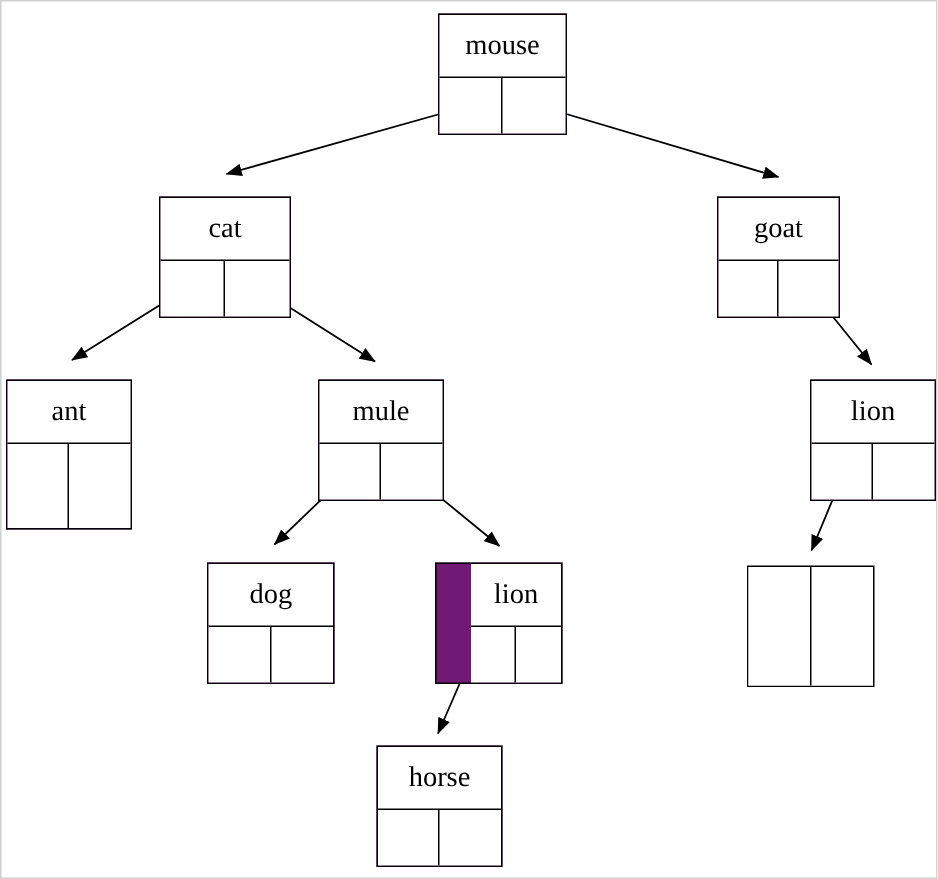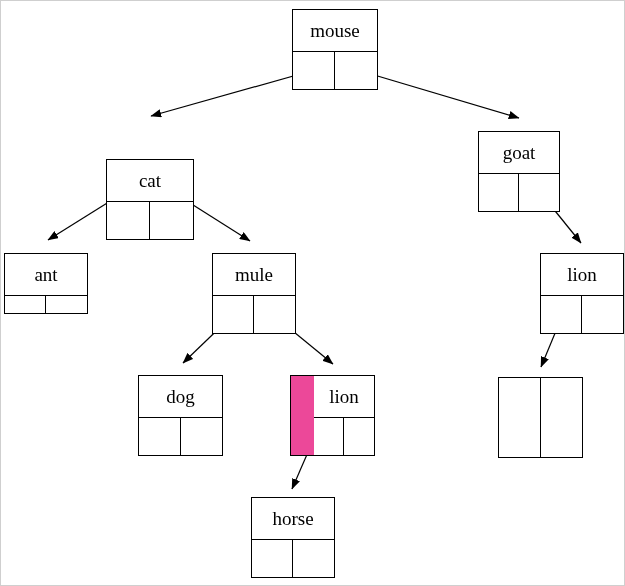--- a/index.html
+++ b/index.html
@@ -22,21 +22,21 @@
     left: 0;
     top: 0;
     width: 625px;
     height: 586px;
     pointer-events: none;
   }
   .node {
     position: absolute;
     box-sizing: border-box;
     border: 1.5px solid #000000;
-    background: #ec4899;
+    background: #701a75;
     display: flex;
     flex-direction: column;
   }
   .node-label {
     flex: 0 0 42px;
     height: 42px;
     display: flex;
     align-items: center;
     justify-content: center;
     font-size: 19px;
@@ -83,35 +83,35 @@
       </g>
   </svg>
   <div id="nodes-layer">
       <div class="node" style="left: 291px; top: 8px; width: 86px; height: 81px;">
         <div class="node-label">mouse</div>
         <div class="node-ptrs">
           <div class="ptr-cell left"></div>
           <div class="ptr-cell right"></div>
         </div>
       </div>
-      <div class="node" style="left: 105px; top: 130px; width: 88px; height: 81px; margin-top: 28px;">
+      <div class="node" style="left: 105px; top: 130px; width: 88px; height: 81px;">
         <div class="node-label">cat</div>
         <div class="node-ptrs">
           <div class="ptr-cell left"></div>
           <div class="ptr-cell right"></div>
         </div>
       </div>
       <div class="node" style="left: 477px; top: 130px; width: 82px; height: 81px;">
         <div class="node-label">goat</div>
         <div class="node-ptrs">
           <div class="ptr-cell left"></div>
           <div class="ptr-cell right"></div>
         </div>
       </div>
-      <div class="node" style="left: 3px; top: 252px; width: 84px; height: 61px;">
+      <div class="node" style="left: 3px; top: 252px; width: 84px; height: 100px;">
         <div class="node-label">ant</div>
         <div class="node-ptrs">
           <div class="ptr-cell left"></div>
           <div class="ptr-cell right"></div>
         </div>
       </div>
       <div class="node" style="left: 211px; top: 252px; width: 84px; height: 81px;">
         <div class="node-label">mule</div>
         <div class="node-ptrs">
           <div class="ptr-cell left"></div>

